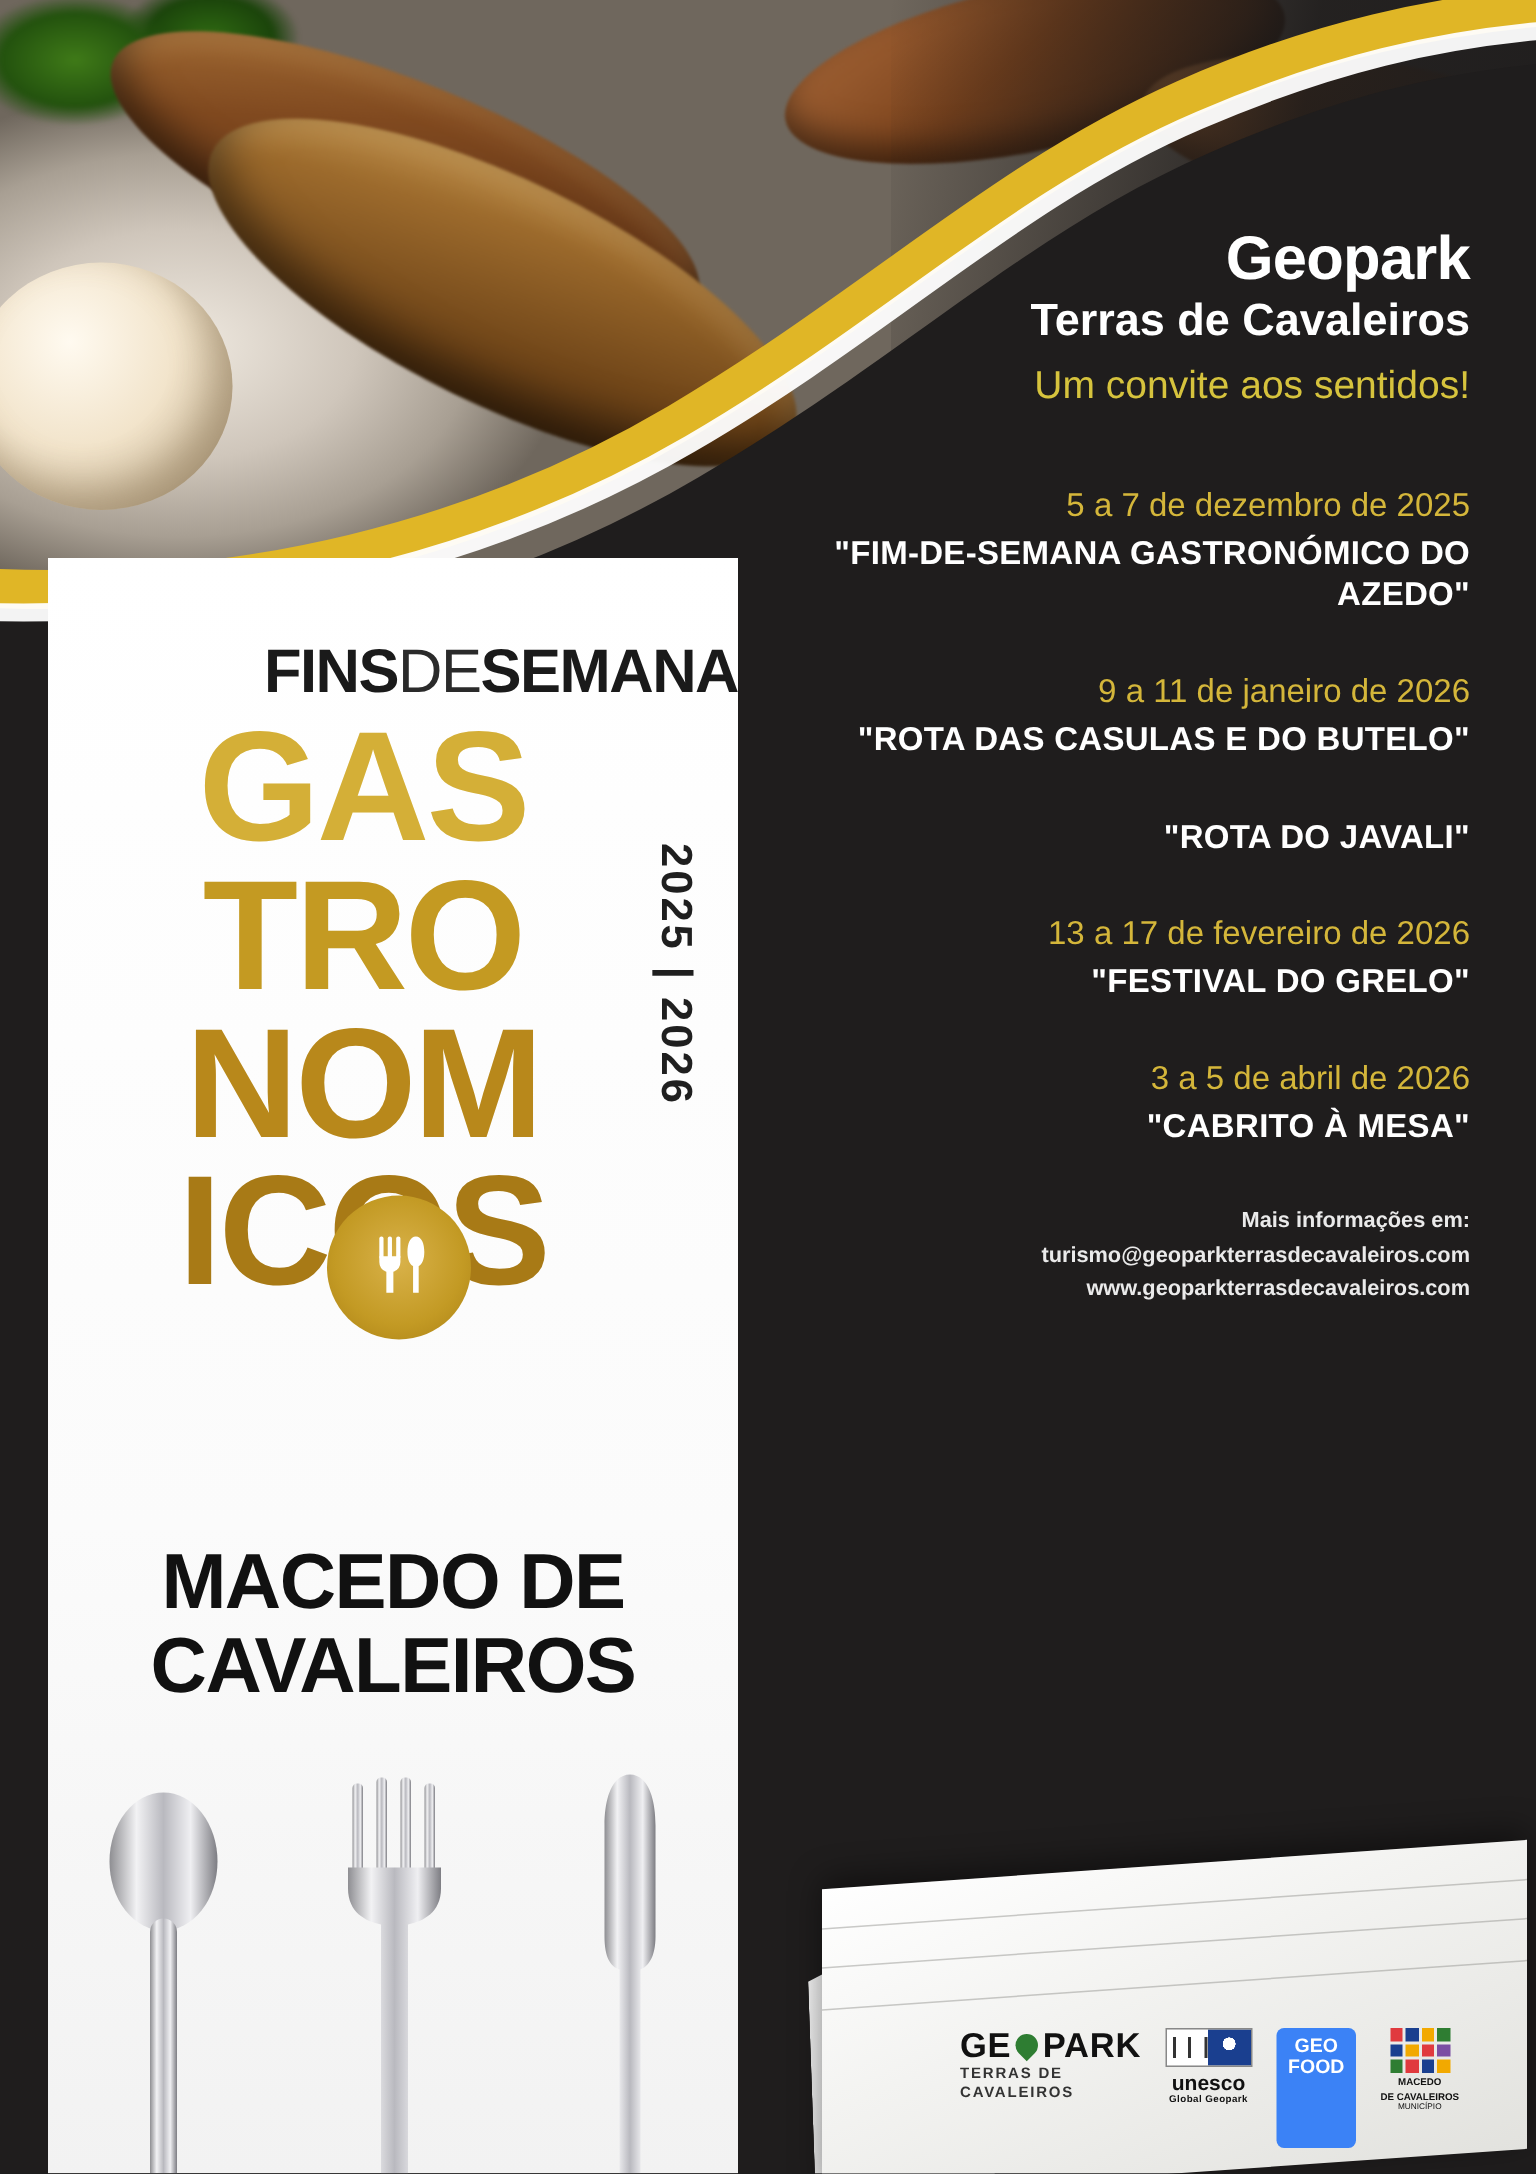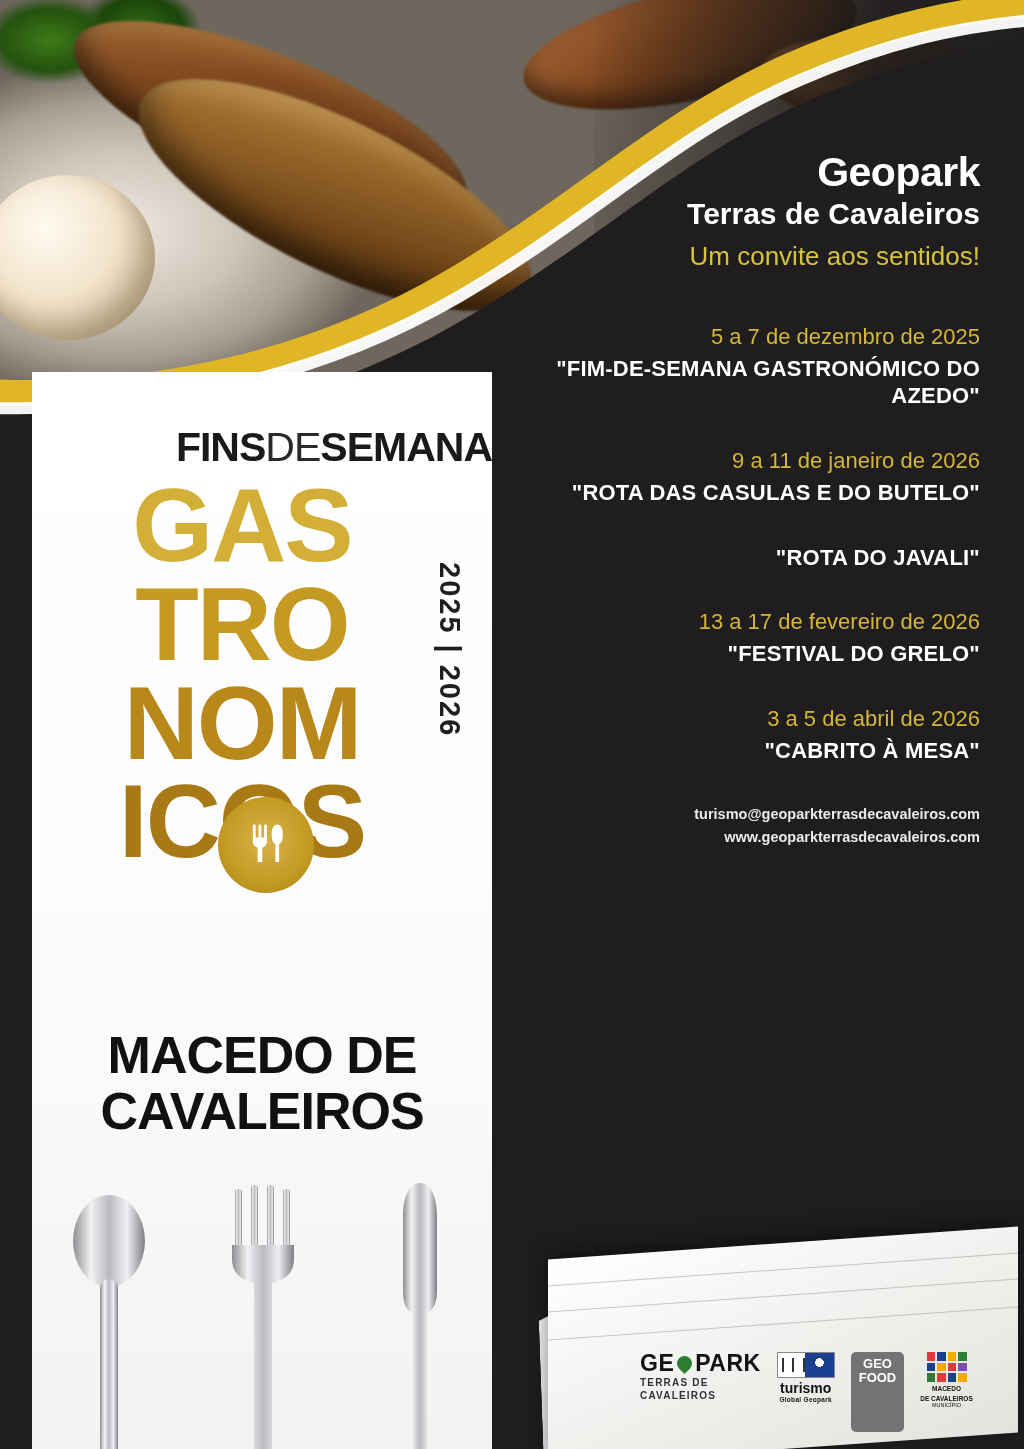--- a/index.html
+++ b/index.html
@@ -240,21 +240,21 @@
     display: flex; align-items: center; justify-content: space-around;
   }
   .logo-unesco .mark .col { width: 2px; height: 14px; background: #333; }
   .logo-unesco .mark .globe {
     width: 16px; height: 16px; border-radius: 50%;
     background: radial-gradient(circle at 40% 35%, #fff 0 30%, #1a3f8f 31% 100%);
   }
   .logo-unesco .txt { font-size: 14px; font-weight: 700; margin-top: 2px; }
   .logo-unesco .sub { font-size: 6.5px; font-weight: 700; letter-spacing: .3px; }
   .logo-geofood {
-    background: #737373; color: #fff; border-radius: 5px;
+    background: #3b82f6; color: #fff; border-radius: 5px;
     padding: 5px 8px; text-align: center; line-height: 1.05;
   }
   .logo-geofood .l1 { font-size: 13px; font-weight: 700; }
   .logo-geofood .l2 { font-size: 13px; font-weight: 700; }
   .logo-macedo { text-align: center; color: #111; }
   .logo-macedo .grid {
     width: 40px; height: 30px; margin: 0 auto;
     display: grid; grid-template-columns: repeat(4, 1fr); grid-template-rows: repeat(3, 1fr); gap: 2px;
   }
   .logo-macedo .grid i { display: block; }
@@ -367,20 +367,21 @@
         <div class="date">13 a 17 de fevereiro de 2026</div>
         <div class="title">"FESTIVAL DO GRELO"</div>
       </div>
       <div class="event">
         <div class="date">3 a 5 de abril de 2026</div>
         <div class="title">"CABRITO À MESA"</div>
       </div>
     </div>
 
     <div class="contact">
+      <div class="lead">Mais informações em:</div>
       <div>turismo@geoparkterrasdecavaleiros.com</div>
       <div>www.geoparkterrasdecavaleiros.com</div>
     </div>
   </div>
 
   <div class="napkin-corner"></div>
   <div class="napkin">
     <div class="fold" style="top:26px"></div>
     <div class="fold" style="top:52px"></div>
     <div class="fold" style="top:80px"></div>
@@ -397,21 +398,21 @@
       <div class="sub">CAVALEIROS</div>
     </div>
 
     <div class="logo-unesco">
       <div class="mark">
         <span class="col"></span>
           <span class="col"></span>
           <span class="col"></span>
         <span class="globe"></span>
       </div>
-      <div class="txt">turismo</div>
+      <div class="txt">unesco</div>
       <div class="sub">Global Geopark</div>
     </div>
 
     <div class="logo-geofood">
       <div class="l1">GEO</div>
       <div class="l2">FOOD</div>
     </div>
 
     <div class="logo-macedo">
       <div class="grid">

